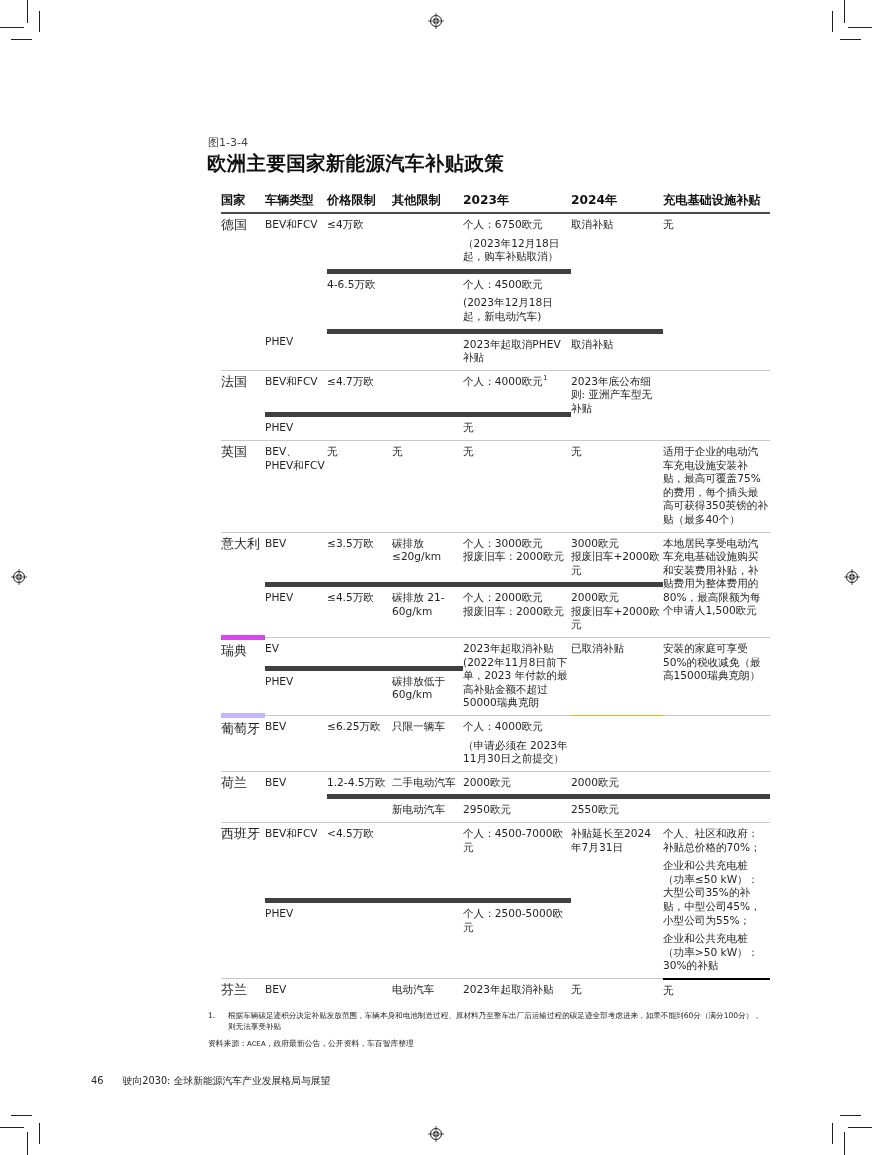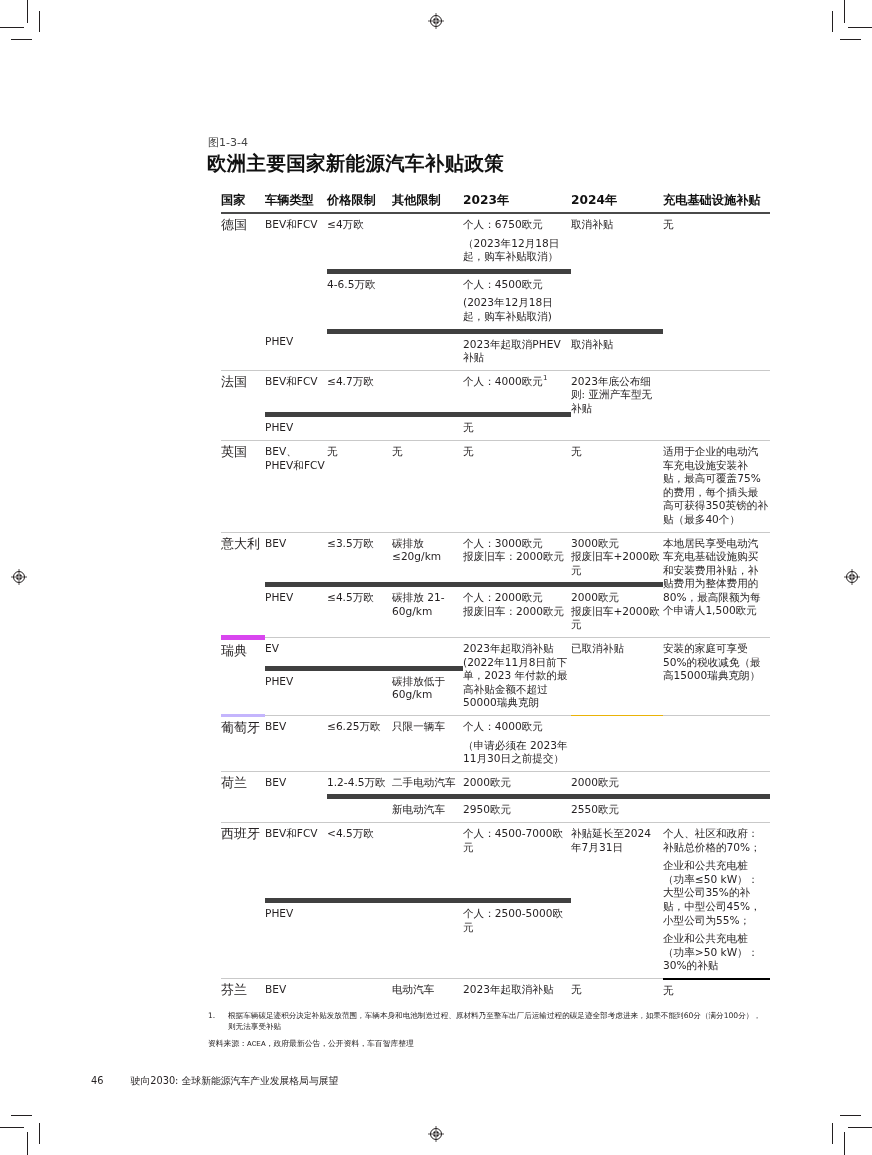--- a/index.html
+++ b/index.html
@@ -28,21 +28,21 @@
   .sep-row > td { border-bottom: 1px solid #c9c9c9; }
   .sub { border-bottom: 5px solid #404040; }
   .line-gap { display: block; height: 5px; }
   sup { font-size: 7px; line-height: 0; }
 
   .note { position: absolute; left: 208px; top: 1011px; font-size: 7.6px; line-height: 10.6px; color: #231f20; width: 555px; }
   .note .num { position: absolute; left: 0; top: 0; }
   .note .txt { margin-left: 20px; }
   .source { position: absolute; left: 208px; top: 1038px; font-size: 7.8px; color: #231f20; font-family: Liberation Mono, monospace; }
   .footer { position: absolute; left: 91px; top: 1075px; font-size: 9.8px; color: #231f20; }
-  .footer .page-num { margin-right: 24px; }
+  .footer .page-num { margin-right: 16px; }
 </style>
 </head>
 <body>
 
 <div class="crop" style="left:27px;top:0;width:1px;height:23px;"></div>
 <div class="crop" style="left:0;top:27px;width:24px;height:1px;"></div>
 <div class="crop" style="left:39px;top:11px;width:1px;height:21px;"></div>
 <div class="crop" style="left:11px;top:39px;width:21px;height:1px;"></div>
 
 <div class="crop" style="left:844px;top:0;width:1px;height:23px;"></div>
@@ -116,21 +116,21 @@
       <td rowspan="2">BEV和FCV</td>
       <td class="sub">≤4万欧</td>
       <td class="sub"></td>
       <td class="sub"><span>个人：6750欧元</span><span class="line-gap"></span><span>（2023年12月18日起，购车补贴取消）</span></td>
       <td rowspan="2" class="sub">取消补贴</td>
       <td rowspan="3" style="border-bottom:1px solid #c9c9c9">无</td>
     </tr>
     <tr>
       <td class="sub">4-6.5万欧</td>
       <td class="sub"></td>
-      <td class="sub"><span>个人：4500欧元</span><span class="line-gap"></span><span>(2023年12月18日起，购车补贴取消)</span></td>
+      <td class="sub"><span>个人：4500欧元</span><span class="line-gap"></span><span>(2023年12月18日起，新电动汽车)</span></td>
     </tr>
     <tr class="sep-row">
       <td>PHEV</td>
       <td></td>
       <td></td>
       <td>2023年起取消PHEV 补贴</td>
       <td>取消补贴</td>
     </tr>
 
     <tr>
@@ -170,21 +170,21 @@
     </tr>
     <tr class="sep-row">
       <td>PHEV</td>
       <td>≤4.5万欧</td>
       <td>碳排放 21-60g/km</td>
       <td><span>个人：2000欧元</span><br><span>报废旧车：2000欧元</span></td>
       <td><span>2000欧元</span><br><span>报废旧车+2000欧元</span></td>
     </tr>
 
     <tr>
-      <td rowspan="2" class="country" style="border-bottom:3px solid #c4b5fd">瑞典</td>
+      <td rowspan="2" class="country" style="border-bottom:5px solid #c4b5fd">瑞典</td>
       <td class="sub">EV</td>
       <td class="sub"></td>
       <td class="sub"></td>
       <td rowspan="2" style="border-bottom:1px solid #c9c9c9">2023年起取消补贴(2022年11月8日前下单，2023 年付款的最高补贴金额不超过50000瑞典克朗</td>
       <td rowspan="2" style="border-bottom:1px solid #eab308">已取消补贴</td>
       <td rowspan="2" style="border-bottom:1px solid #c9c9c9">安装的家庭可享受50%的税收减免（最高15000瑞典克朗）</td>
     </tr>
     <tr class="sep-row">
       <td>PHEV</td>
       <td></td>

